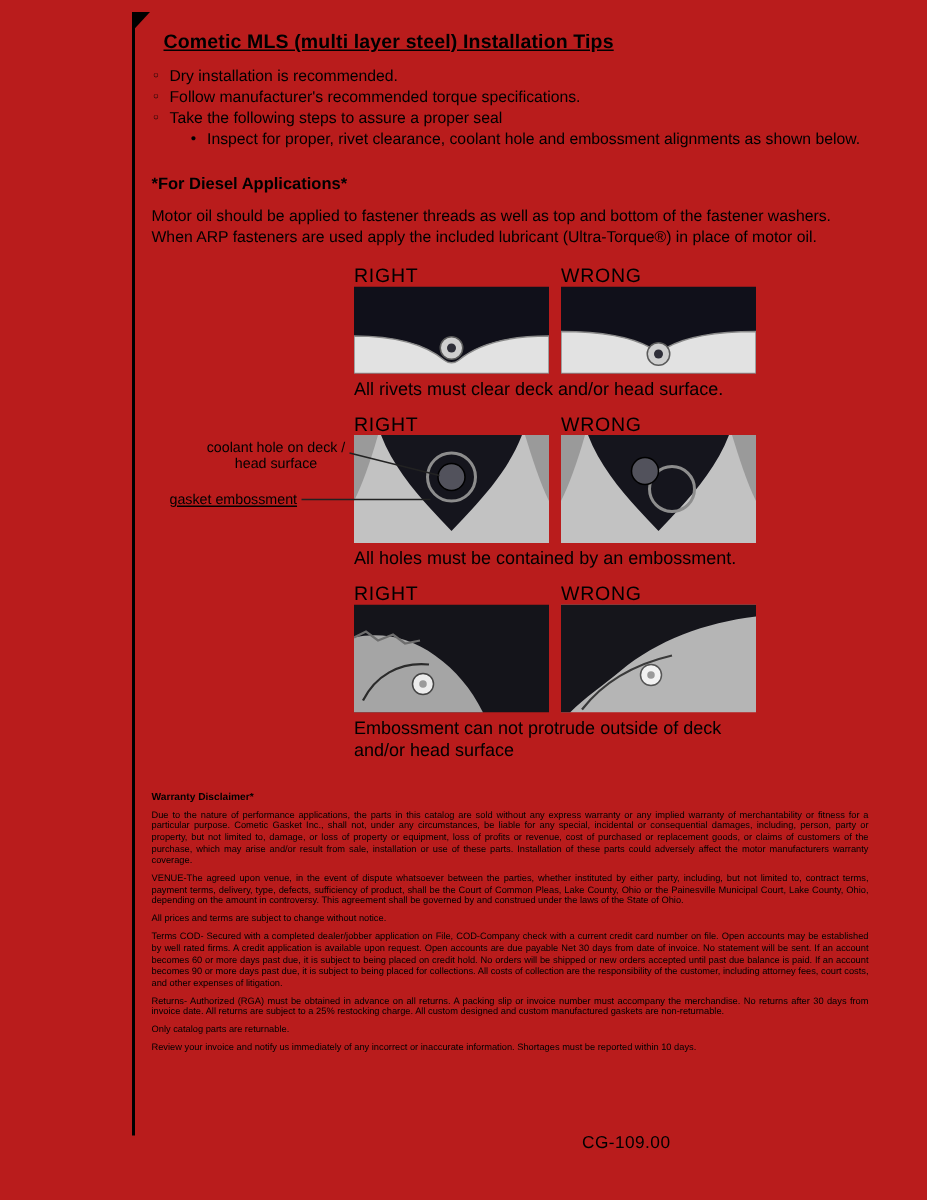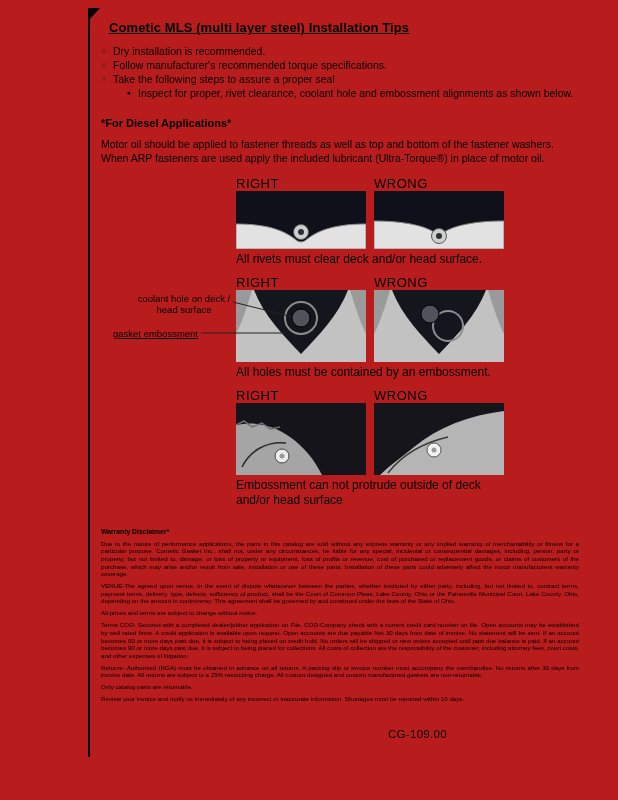--- a/index.html
+++ b/index.html
@@ -39,21 +39,21 @@
 
   .annotation { position:absolute; font-size:9.5px; line-height:1.2; }
   .annotation.coolant { left:34px; top:18px; width:98px;text-align:center; }
   .annotation.emboss { left:12px; top:53px; width:110px;text-decoration:underline; }
   .leader-overlay { position:absolute; left:0; top:0; pointer-events:none; }
 
   .legal { margin-top:20px; width:478px; }
   .legal-heading { font-size:6.8px; font-weight:bold; margin:0 0 5px 0; }
   .legal p { font-size:6.2px; line-height:1.22; margin:0 0 4.5px 0; text-align:justify; }
 
-  .page-code { position:absolute; left:388px; top:728px; font-size:11.5px; letter-spacing:0.3px;text-align:center; }
+  .page-code { position:absolute; left:388px; top:756px; font-size:11.5px; letter-spacing:0.3px;text-align:center; }
 </style>
 </head>
 <body>
 
 <div class="page">
   <div class="corner-triangle"></div>
   <div class="left-rule"></div>
 
   <div class="content">
 

